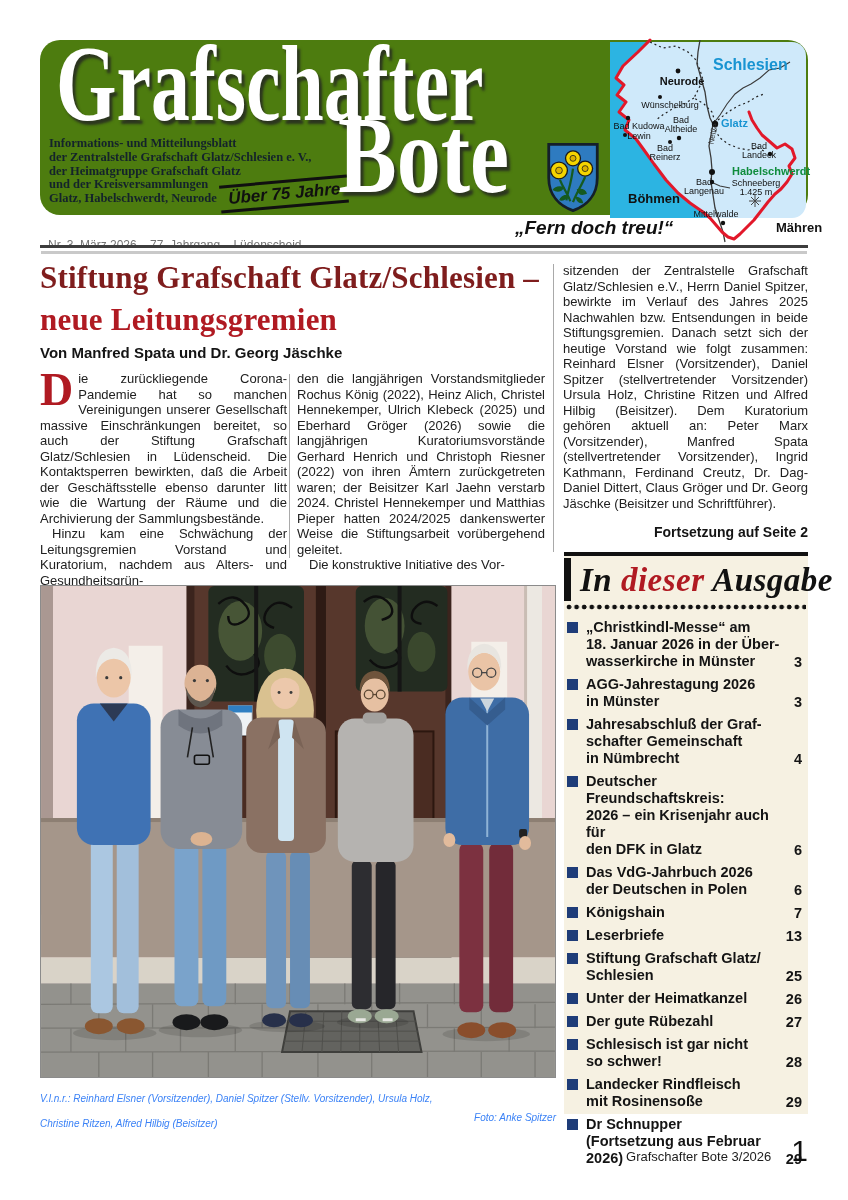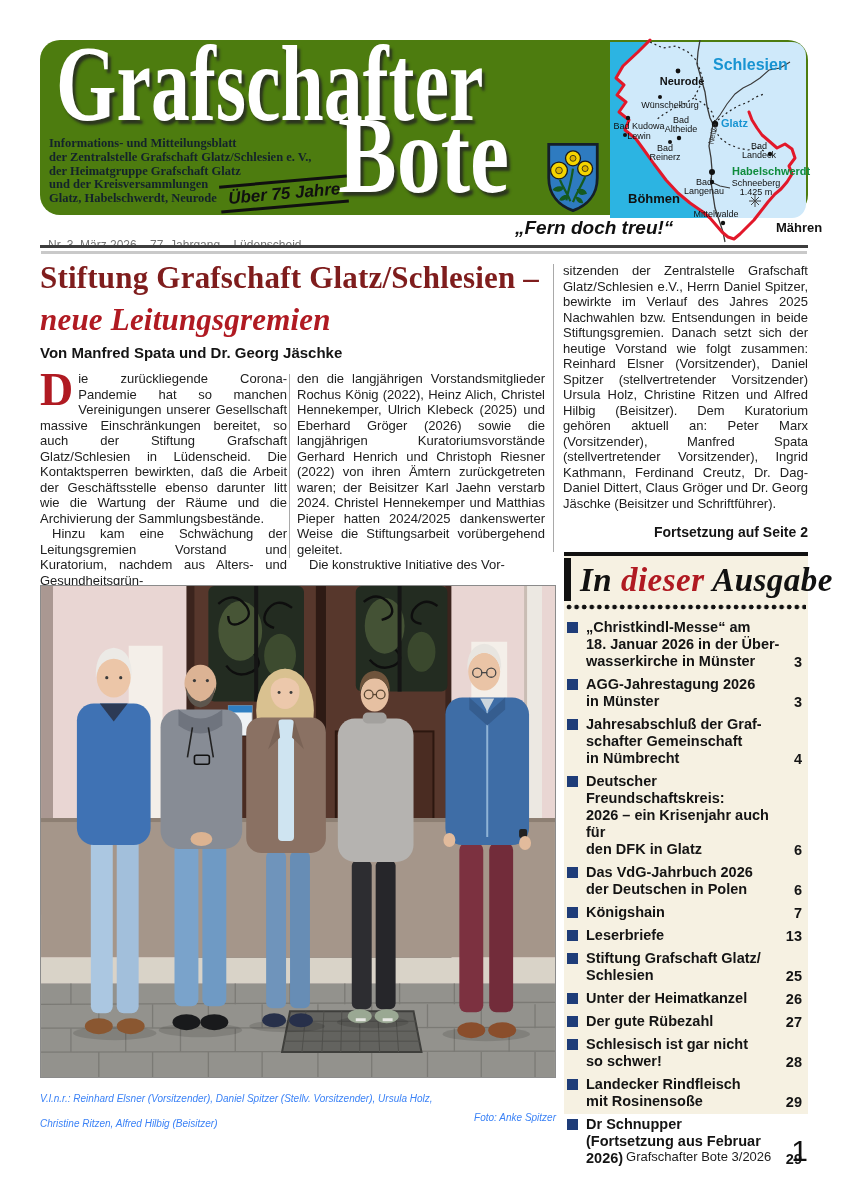--- a/index.html
+++ b/index.html
@@ -38,21 +38,21 @@
   .dateline{position:absolute;left:48px;top:238px;font-size:12px;color:#737373;}
   .motto{position:absolute;left:515px;top:217px;font-size:19px;font-weight:bold;
          font-style:italic;color:#101010;}
   .rule{position:absolute;left:40px;top:245px;width:768px;height:2.5px;background:#3d3d3d;
         border-bottom:3px solid #ffffff;box-shadow:0 4px 0 -1px #c9c9c9;}
 
   
   .h1a{position:absolute;left:40px;top:260px;font-family:"Liberation Serif",serif;
        font-size:31px;font-weight:bold;color:#7f1d1d;letter-spacing:.2px;}
   .h1b{position:absolute;left:40px;top:302px;font-family:"Liberation Serif",serif;
-       font-size:31px;font-weight:bold;color:#b01a22;letter-spacing:.2px;font-style:italic;}
+       font-size:31px;font-weight:bold;color:#b01a22;letter-spacing:.2px;}
   .byline{position:absolute;left:40px;top:344px;font-size:15px;font-weight:bold;color:#141414;}
   .col{position:absolute;font-size:13px;line-height:15.5px;text-align:justify;color:#202020;}
   .col p{margin:0;}
   .col p+p{text-indent:12px;}
   .c1{left:40px;top:371px;width:247px;}
   .c2{left:297px;top:371px;width:248px;}
   .c3{left:563px;top:263px;width:245px;}
   .dropcap{float:left;font-family:"Liberation Serif",serif;font-weight:bold;color:#b01a22;
            font-size:46px;line-height:36px;margin:1px 5px 0 0;}
   .vrule{position:absolute;width:1px;background:#a9a9a9;}

